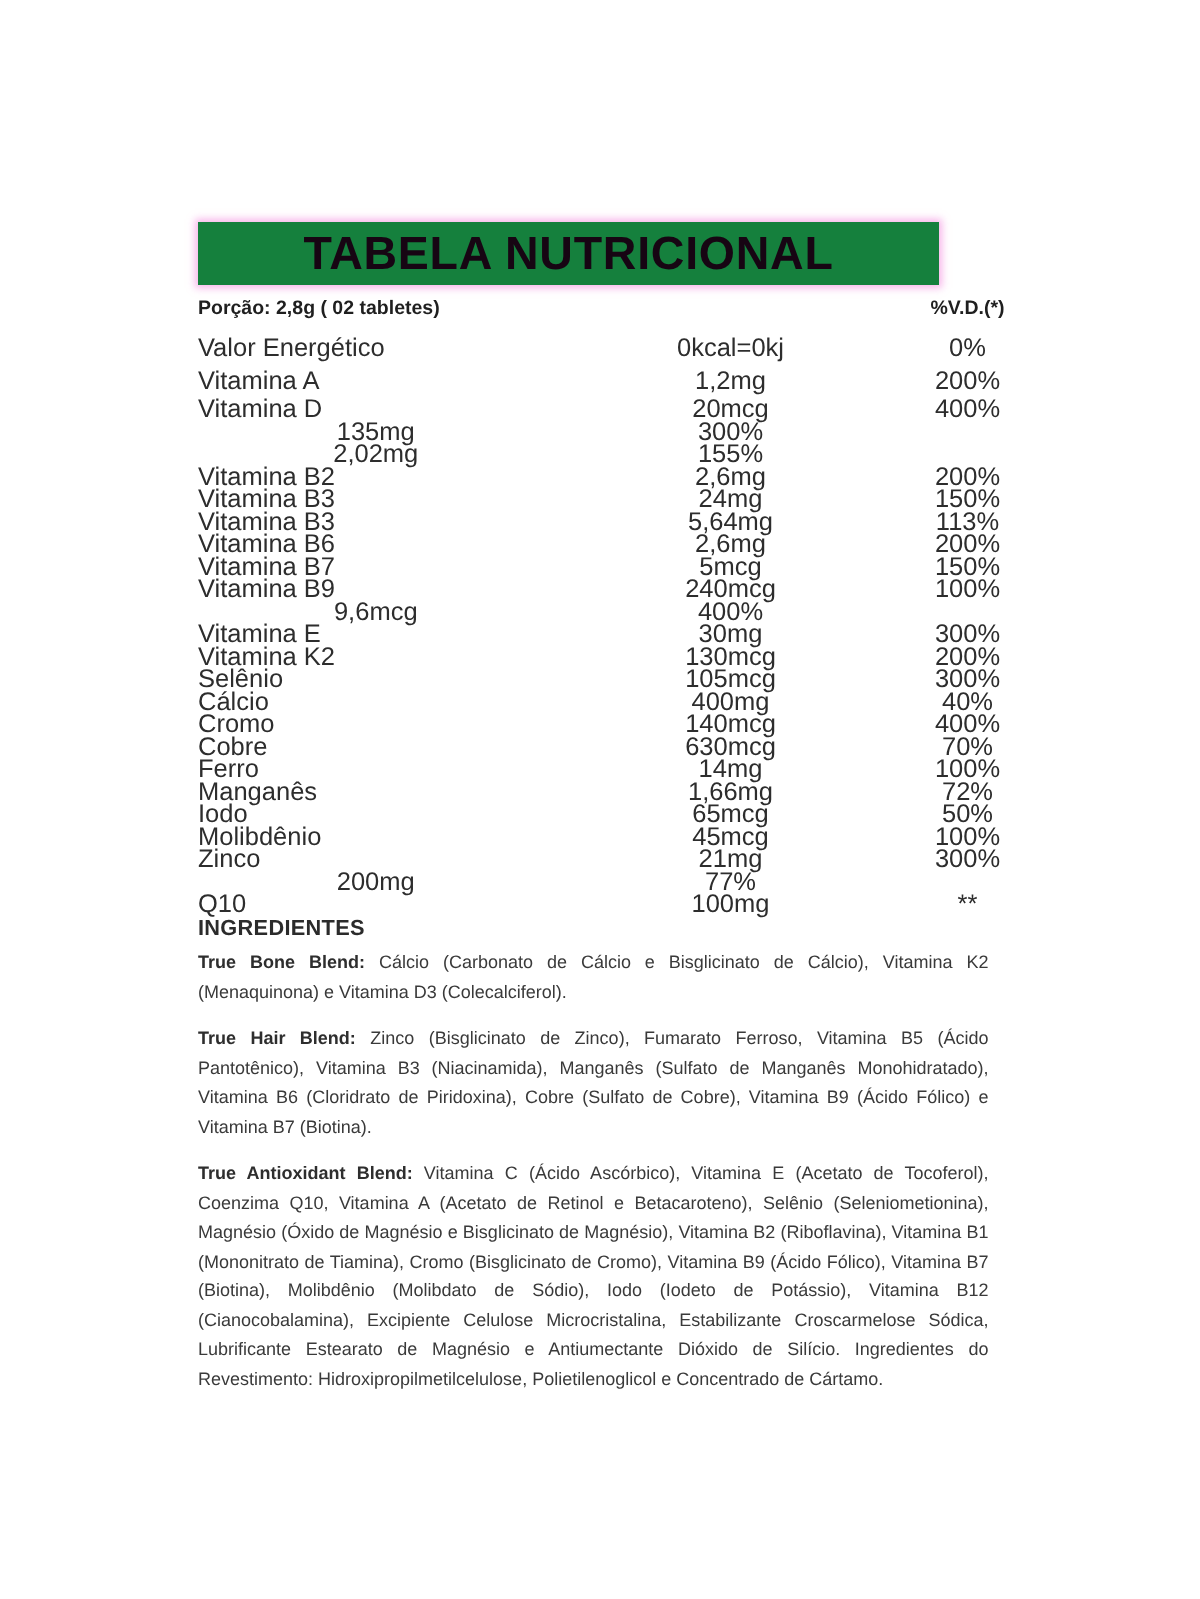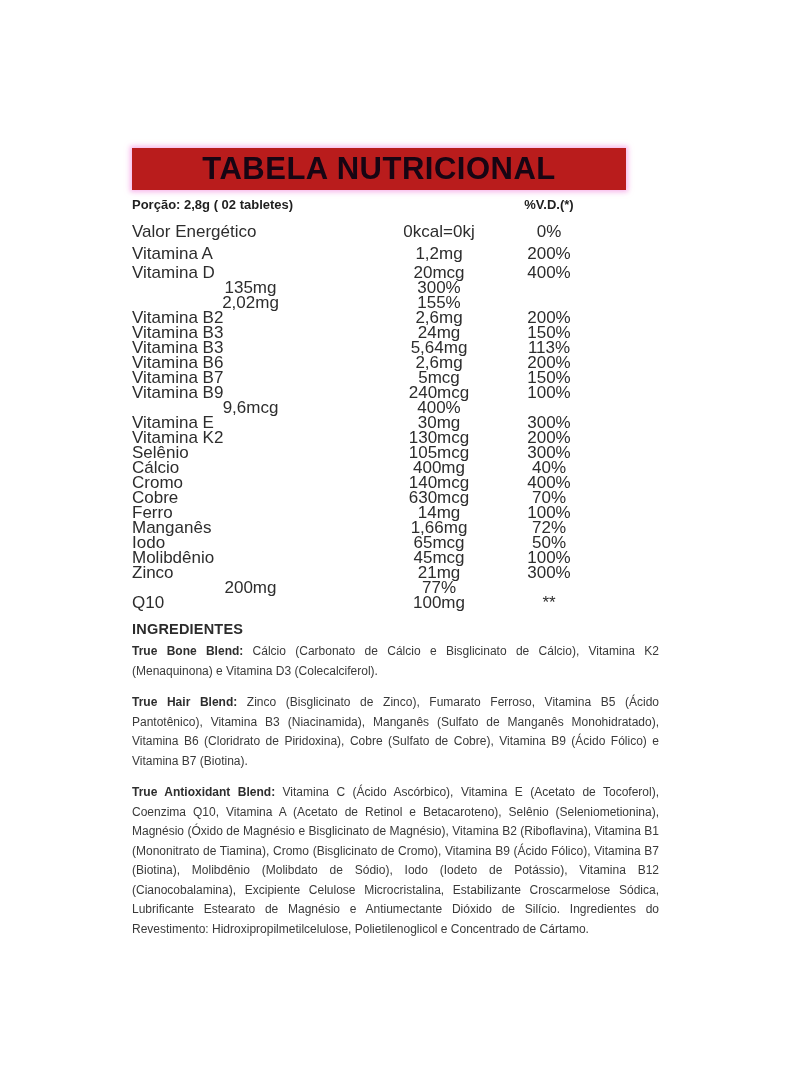--- a/index.html
+++ b/index.html
@@ -18,21 +18,21 @@
   .sheet {
     position: absolute;
     left: 132px;
     top: 148px;
     width: 527px;
   }
   
   .title-bar {
     width: 494px;
     height: 42px;
-    background: #b91c1c;
+    background: #15803d;
     box-shadow: 0 0 5px 2px rgba(240, 120, 216, 0.55);
     display: flex;
     align-items: center;
     justify-content: center;
   }
   .title-bar .title {
     font-size: 31px;
     font-weight: bold;
     color: #170513;
     letter-spacing: 0.5px;
@@ -40,20 +40,21 @@
   }
   
   .ntable {
     margin-top: 7px;
     color: #2d2d2d;
   }
   .thead, .trow {
     display: grid;
     grid-template-columns: 237px 140px 80px;
     align-items: baseline;
+    gap: 48px;
   }
   .thead {
     font-weight: bold;
     font-size: 13px;
     color: #1f1f1f;
     line-height: 16px;
   }
   .trow {
     font-size: 17px;
     line-height: 15px;
@@ -63,21 +64,20 @@
   }
   .trows > div:nth-of-type(1) {
     margin-top: 11px;
     margin-bottom: 7px;
   }
   .trows > div:nth-of-type(2) {
     margin-bottom: 4px;
   }
   
   .ingredients {
-    margin-top: 10px;
     width: 527px;
     color: #383838;
   }
   .ing-heading {
     font-weight: bold;
     font-size: 14.5px;
     line-height: 18px;
     color: #2b2b2b;
     letter-spacing: 0.2px;
     margin: 0 0 4px 0;

